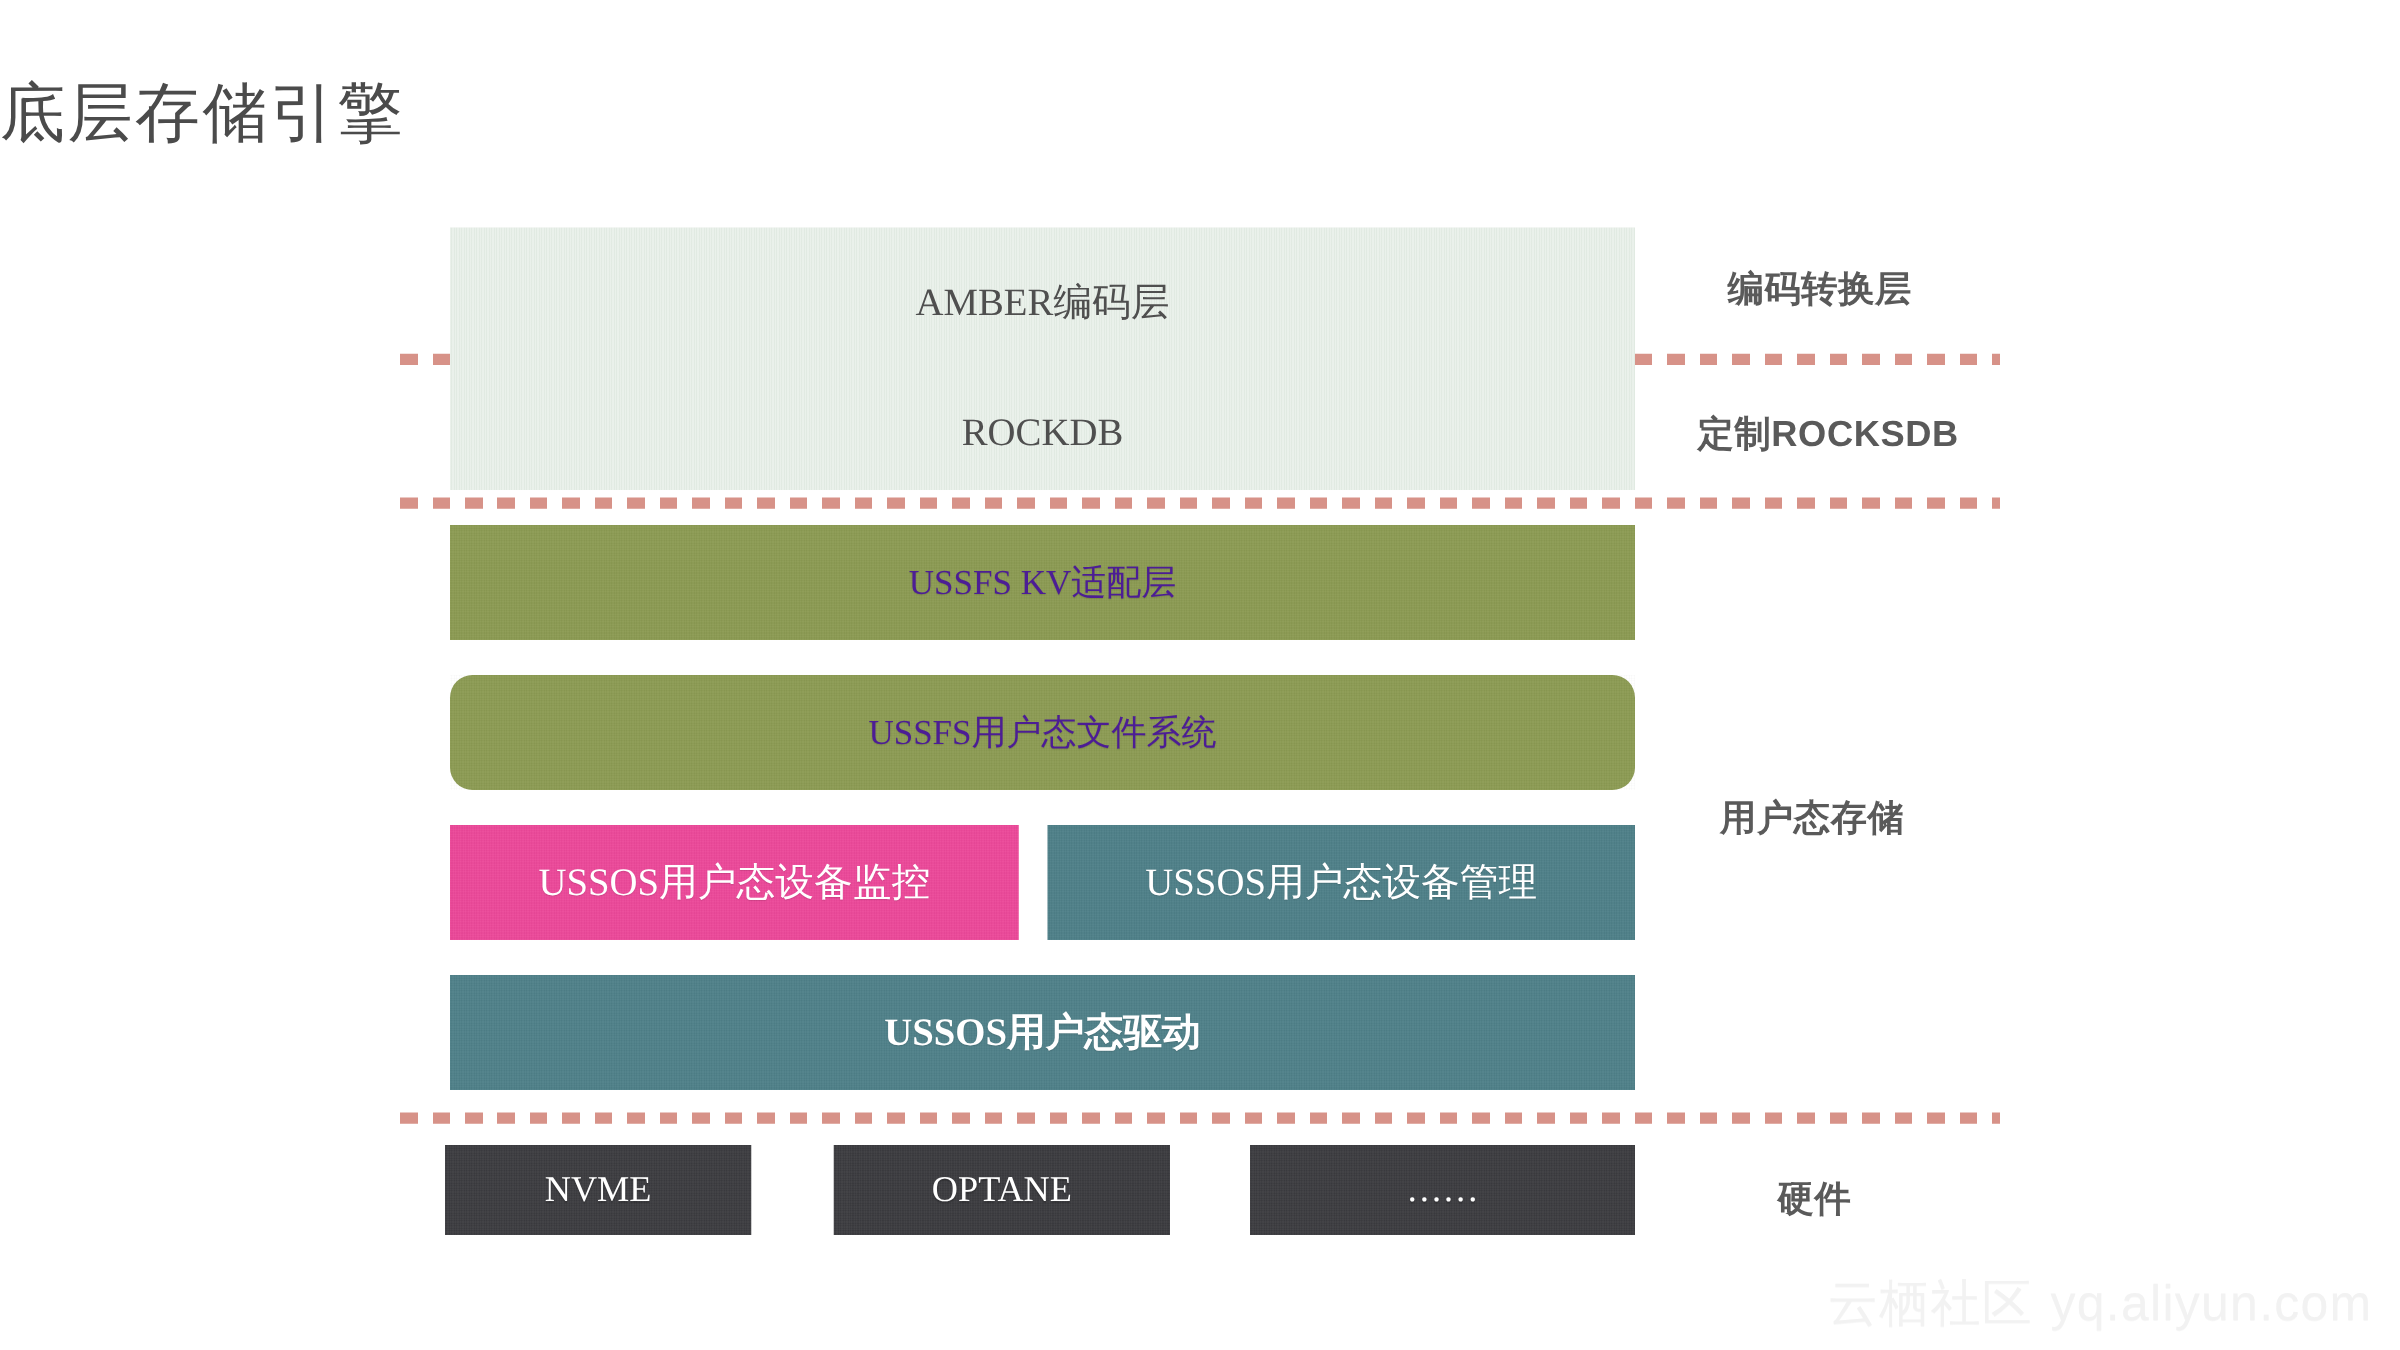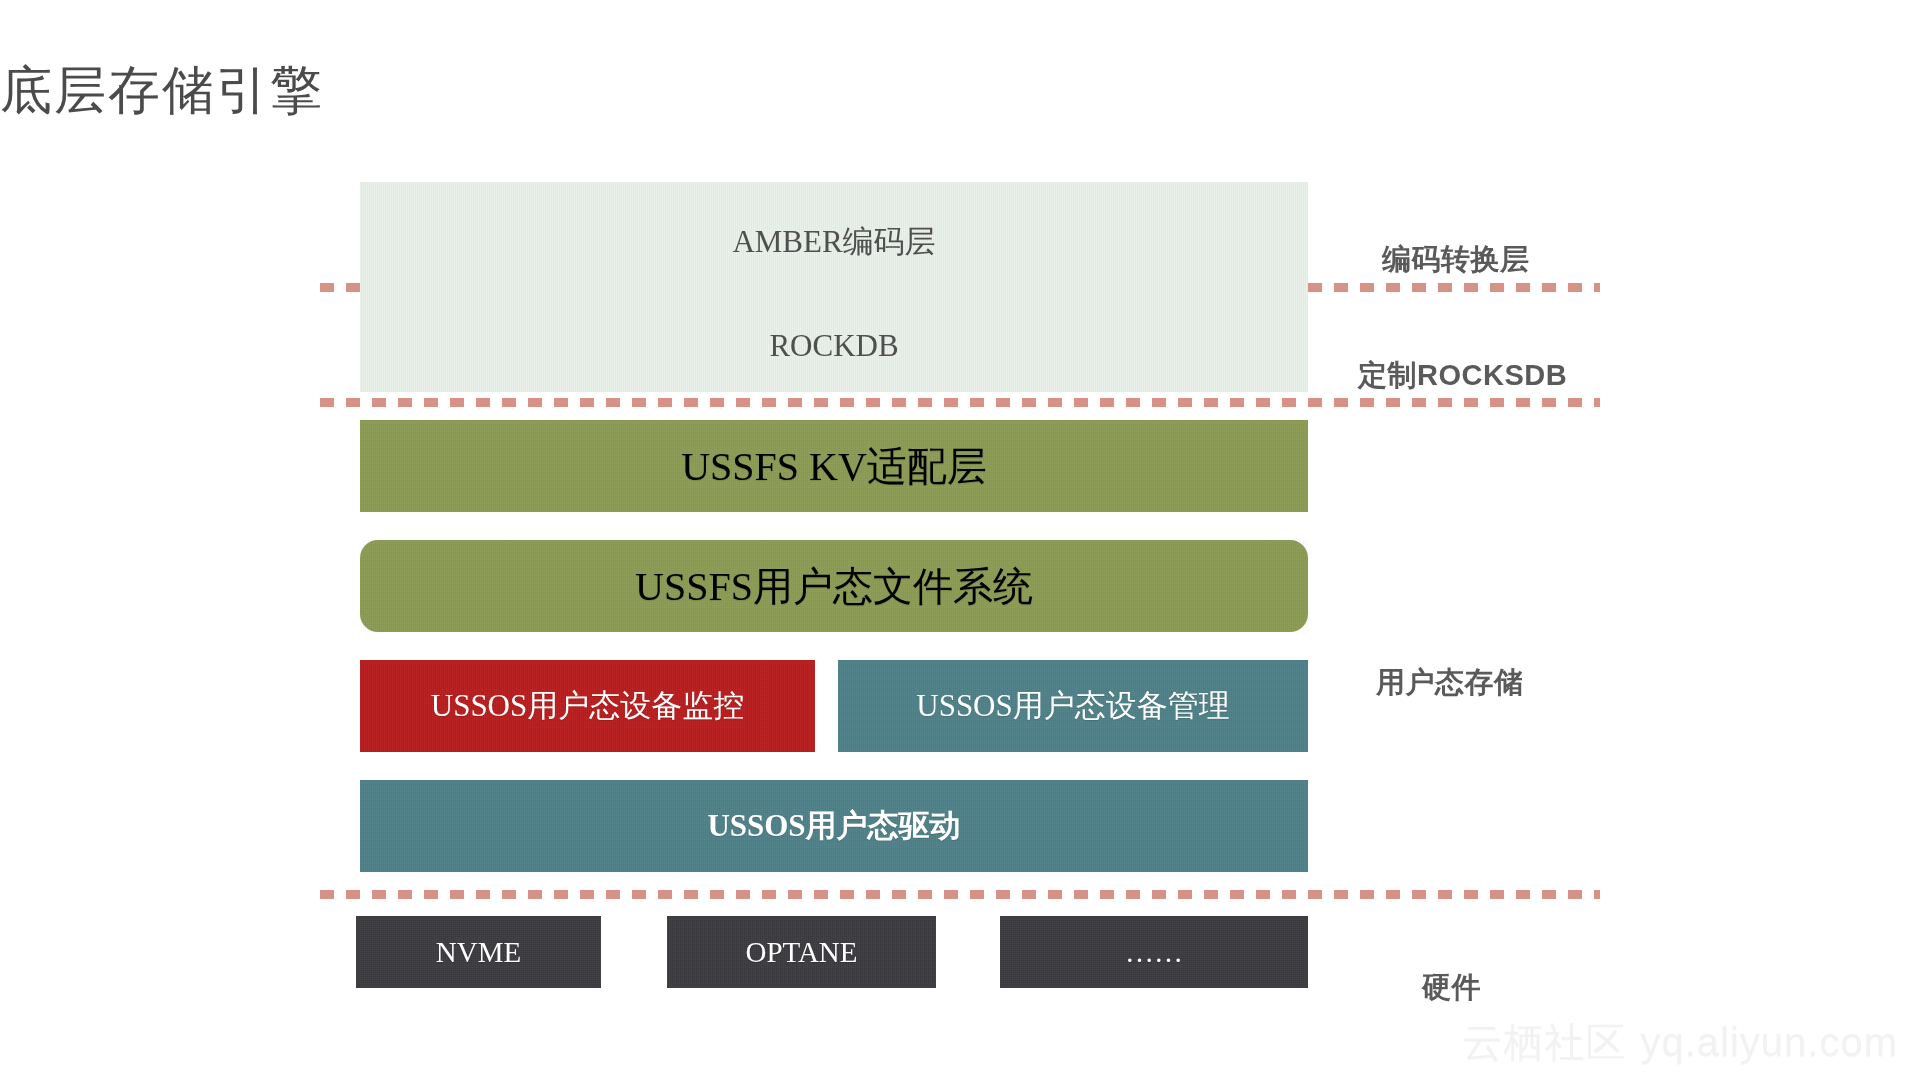--- a/index.html
+++ b/index.html
@@ -49,22 +49,22 @@
   }
 
   .box-mint {
     background: #e3ece4;
     color: #4f4f4f;
     font-size: 31px;
   }
 
   .box-olive {
     background: #8b9a52;
-    color: #000000;
-    font-size: 40px;
+    color: #4c1d95;
+    font-size: 28px;
     text-shadow: 0 1px 1px rgba(0,0,0,0.12);
     font-family: Liberation Serif, serif;
   }
 
   .box-teal {
     background: #4e7f88;
     color: #ffffff;
     font-size: 31px;
     text-shadow: 0 1px 1px rgba(0,0,0,0.12);
   }
@@ -111,21 +111,20 @@
 
   
   .side-label {
     position: absolute;
     font-family: "Liberation Sans", "DejaVu Sans", sans-serif;
     font-weight: bold;
     font-size: 29px;
     color: #5a5a5a;
     white-space: nowrap;
     letter-spacing: 0.5px;
-    margin-top: 28px;
   }
 
   
   .watermark {
     position: absolute;
     right: 22px;
     bottom: 10px;
     font-family: "Liberation Sans", "DejaVu Sans", sans-serif;
     font-size: 40px;
     color: #f2f2f2;
@@ -155,21 +154,21 @@
   </div>
 
   <div class="box box-olive" id="layer-ussfs-kv" style="left: 360px; top: 420px; width: 948px; height: 92px; background-color: rgb(139, 154, 82);">
     <span>USSFS KV适配层</span>
   </div>
 
   <div class="box box-olive" id="layer-ussfs-fs" style="left: 360px; top: 540px; width: 948px; height: 92px; background-color: rgb(139, 154, 82); border-radius: 18px;">
     <span>USSFS用户态文件系统</span>
   </div>
 
-  <div class="box box-teal" id="layer-ussos-monitor" style="left: 360px; top: 660px; width: 455px; height: 92px; background-color: #b91c1c;">
+  <div class="box box-teal" id="layer-ussos-monitor" style="left: 360px; top: 660px; width: 455px; height: 92px; background-color: #ec4899;">
     <span>USSOS用户态设备监控</span>
   </div>
 
   <div class="box box-teal" id="layer-ussos-manage" style="left: 838px; top: 660px; width: 470px; height: 92px; background-color: rgb(78, 127, 136); justify-content: center;">
     <span>USSOS用户态设备管理</span>
   </div>
 
   <div class="box box-teal" id="layer-ussos-driver" style="left: 360px; top: 780px; width: 948px; height: 92px; background-color: rgb(78, 127, 136); font-weight: bold;">
     <span>USSOS用户态驱动</span>
   </div>

